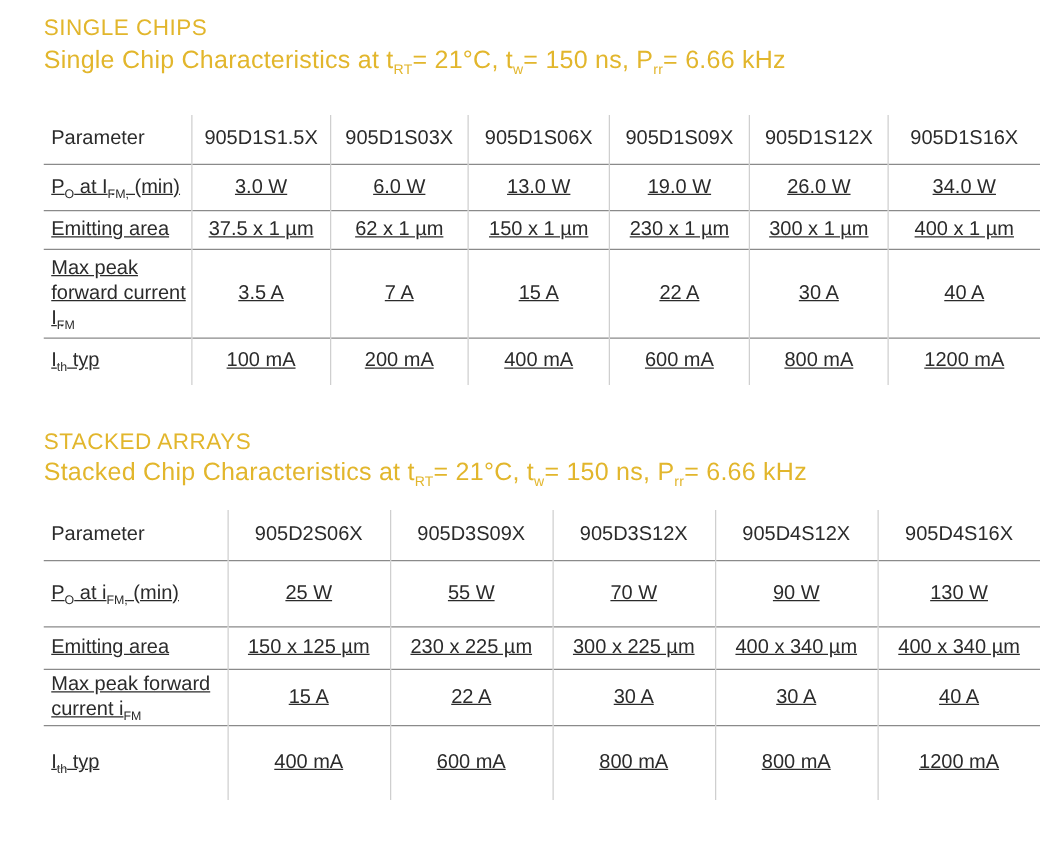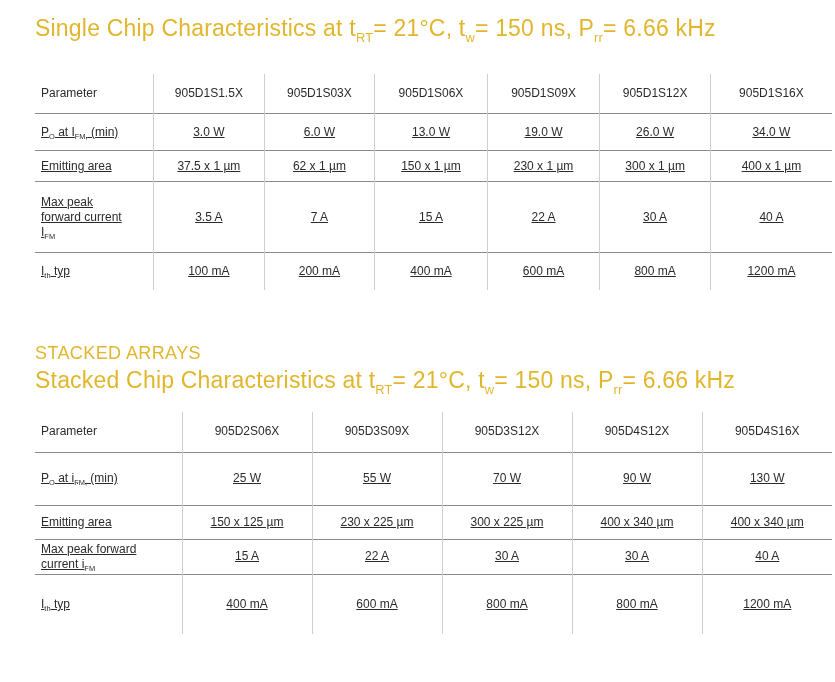--- a/index.html
+++ b/index.html
@@ -19,26 +19,26 @@
   .page{
     position:relative;width:835px;height:682px;overflow:hidden;
     padding:12px 0 0 35px;background:var(--page-bg);
   }
   .section-title{
     margin:0;color:var(--accent);
     font-size:18px;font-weight:normal;letter-spacing:0.4px;line-height:1.2;
   }
   .section-subtitle{
     margin:2px 0 0 0;color:var(--accent);
-    font-size:23px;letter-spacing:0.2px;line-height:1.25;
+    font-size:20px;letter-spacing:0.2px;line-height:1.25;
   }
   .section-subtitle sub{font-size:0.56em;line-height:0;}
   table.spec{
     border-collapse:collapse;table-layout:fixed;width:797px;
-    color:var(--text);font-size:12px;line-height:1.25;
+    color:var(--text);font-size:16px;line-height:1.25;
   }
   table.spec th, table.spec td{
     font-weight:normal;vertical-align:middle;padding:2px 4px;text-align:center;
   }
   table.spec th:first-child, table.spec td:first-child{
     text-align:left;padding-left:6px;padding-right:2px;white-space:pre-line;
   }
   table.spec th:not(:first-child), table.spec td:not(:first-child){
     border-left:1px solid var(--rule-light);
   }
@@ -58,28 +58,29 @@
   
   .t2{margin-top:17px;}
   .t2 th:nth-child(1){width:147px;}
   .t2 th:nth-child(n+2){width:130px;}
   .t2 thead tr{height:40px;}
   .t2 tbody tr:nth-child(1){height:53px;}
   .t2 tbody tr:nth-child(2){height:34px;}
   .t2 tbody tr:nth-child(3){height:33px;}
   .t2 tbody tr:nth-child(4){height:60px;}
   .t2 tbody tr:nth-child(5){height:34px;}
-  .section-stacked{margin-top:53px;}
+  .section-stacked{margin-top:35px;}
 </style>
 </head>
 <body>
 
 <div class="page">
 
   <section class="section-single">
+    <h2 class="section-title">SINGLE CHIPS</h2>
     <p class="section-subtitle">Single Chip Characteristics at t<sub>RT</sub>= 21°C, t<sub>w</sub>= 150 ns, P<sub>rr</sub>= 6.66 kHz</p>
     <table class="spec t1">
         <thead>
           <tr>
             <th>Parameter</th>
             <th>905D1S1.5X</th>
             <th>905D1S03X</th>
             <th>905D1S06X</th>
             <th>905D1S09X</th>
             <th>905D1S12X</th>

